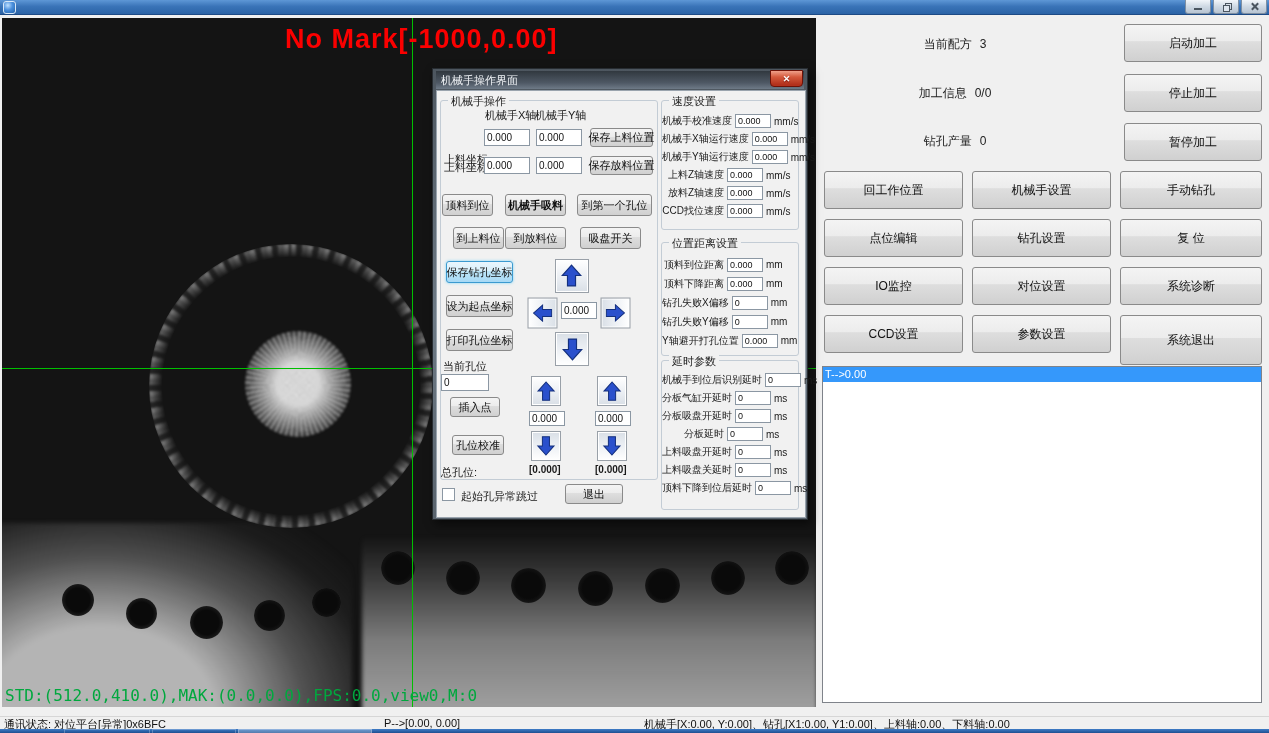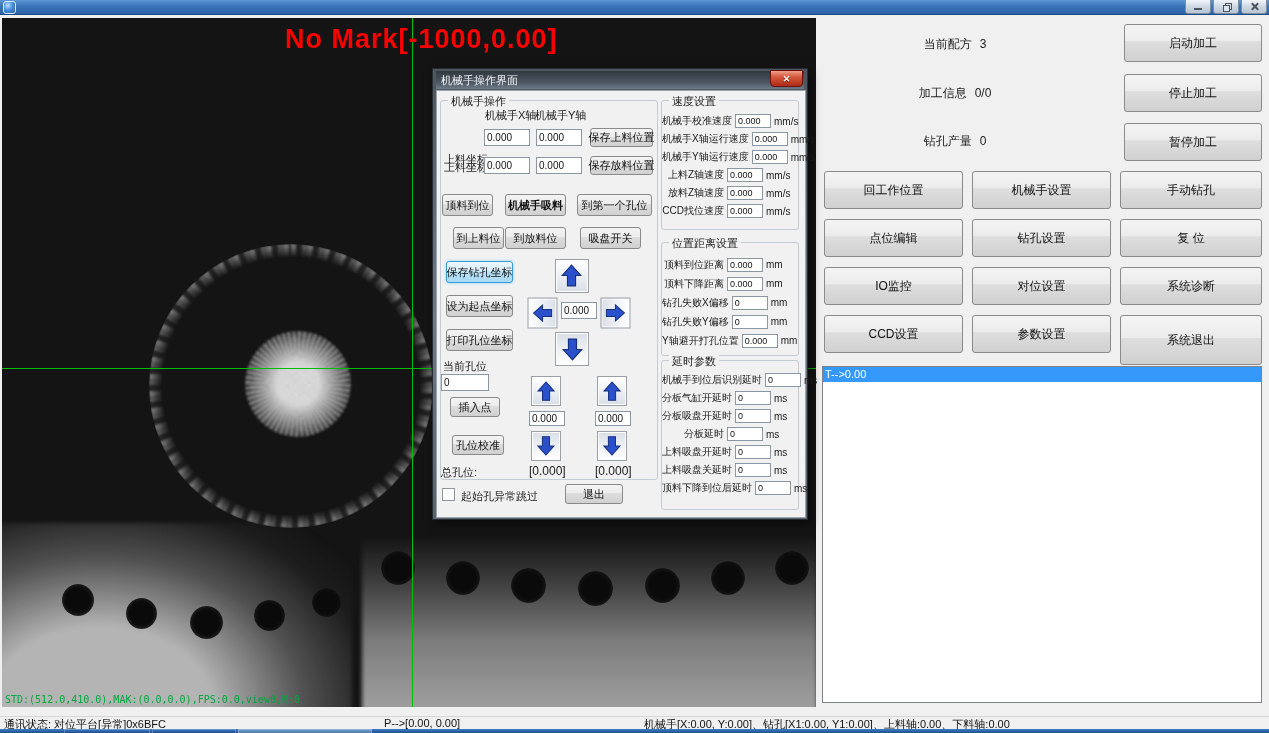--- a/index.html
+++ b/index.html
@@ -40,21 +40,21 @@
     background:radial-gradient(ellipse at 32% 95%,rgba(208,208,208,.85) 0 32%,rgba(140,140,140,.5) 58%,rgba(70,70,70,.18) 78%,transparent 90%);
     filter:blur(2px);}
   .terrain-right{position:absolute;left:360px;top:518px;width:455px;height:175px;
     background:linear-gradient(180deg,transparent 0,rgba(150,150,150,.35) 28%,rgba(195,195,195,.6) 60%,rgba(215,215,215,.72) 100%);
     filter:blur(2px);}
   .hole{position:absolute;border-radius:50%;
     background:radial-gradient(circle,#0a0a0a 0 52%,rgba(15,15,15,.92) 68%,rgba(215,215,215,.4) 84%,transparent 100%);}
   .cross-v{position:absolute;left:410px;top:0;width:1px;height:689px;background:#00c000;}
   .cross-h{position:absolute;left:0;top:350px;width:814px;height:1px;background:#00c000;}
   .cam-top-text{position:absolute;left:283px;top:6px;font-size:27px;font-weight:700;color:#fb0000;letter-spacing:1px;white-space:nowrap;}
-  .cam-bottom-text{position:absolute;left:3px;bottom:2px;font-family:"DejaVu Sans Mono",monospace;font-size:10px;color:#00a83e;white-space:nowrap;}
+  .cam-bottom-text{position:absolute;left:3px;bottom:2px;font-family:"DejaVu Sans Mono",monospace;font-size:16px;color:#00a83e;white-space:nowrap;}
   
   .btn{display:flex;align-items:center;justify-content:center;box-sizing:border-box;
     background:linear-gradient(180deg,#f4f4f4,#ececec 45%,#dedede 46%,#d0d0d0);
     border:1px solid #8a8a8a;border-radius:3px;font-size:11px;color:#111;cursor:default;white-space:nowrap;}
   .btn.focused{background:linear-gradient(180deg,#eaf6fd,#d9f0fb 45%,#bee6f8 46%,#a7d9f5);
     border:1px solid #3c9ad0;box-shadow:0 0 3px #7cd4f5;}
   .tin{box-sizing:border-box;border:1px solid #8b97a3;background:#fff;font-family:"Liberation Sans",sans-serif;
     font-size:10px;padding:0 2px;color:#111;}
   
   .dialog{position:absolute;left:432px;top:68px;width:376px;height:452px;box-sizing:border-box;
@@ -74,21 +74,21 @@
   .rinput{width:36px;height:14px;font-size:9px;flex:none;}
   .runit{width:28px;font-size:10px;padding-left:3px;color:#1a1a1a;}
   .abs{position:absolute;box-sizing:border-box;}
   .lbl{font-size:11px;color:#1a1a1a;white-space:nowrap;}
   .jogbtn{display:flex;align-items:center;justify-content:center;box-sizing:border-box;
     background:linear-gradient(180deg,#ffffff,#e9edf2 60%,#d9dfe6);border:1px solid #99a0a8;
     box-shadow:inset 0 0 0 1px #fff;}
   .jogbtn svg{width:72%;height:72%;}
   .jogbtn path{fill:#2a50cc;stroke:#14307e;stroke-width:1;}
   .rot180{transform:rotate(180deg);} .rot270{transform:rotate(-90deg);} .rot90{transform:rotate(90deg);}
-  .readout{font-size:12px;color:#1a1a1a;text-align:left;width:36px;}
+  .readout{font-size:10px;color:#1a1a1a;text-align:left;width:36px;font-weight:bold;}
   .chk{width:13px;height:13px;background:#fff;border:1px solid #8b97a3;box-sizing:border-box;}
   
   .info-row{position:absolute;left:830px;width:250px;text-align:center;font-size:12px;color:#222;white-space:nowrap;}
   .info-row .val{margin-left:8px;}
   .pbtn{position:absolute;font-size:12px;}
   .listbox{position:absolute;left:822px;top:366px;width:440px;height:337px;background:#fff;
     border:1px solid #7f838a;box-sizing:border-box;overflow:hidden;}
   .list-item{height:15px;line-height:15px;font-size:11px;padding-left:2px;background:#3598fb;color:#fff;}
   
   .statusbar{position:absolute;left:0;top:716px;width:1269px;height:13px;background:#f0f0f0;border-top:1px solid #d6d6d6;}

